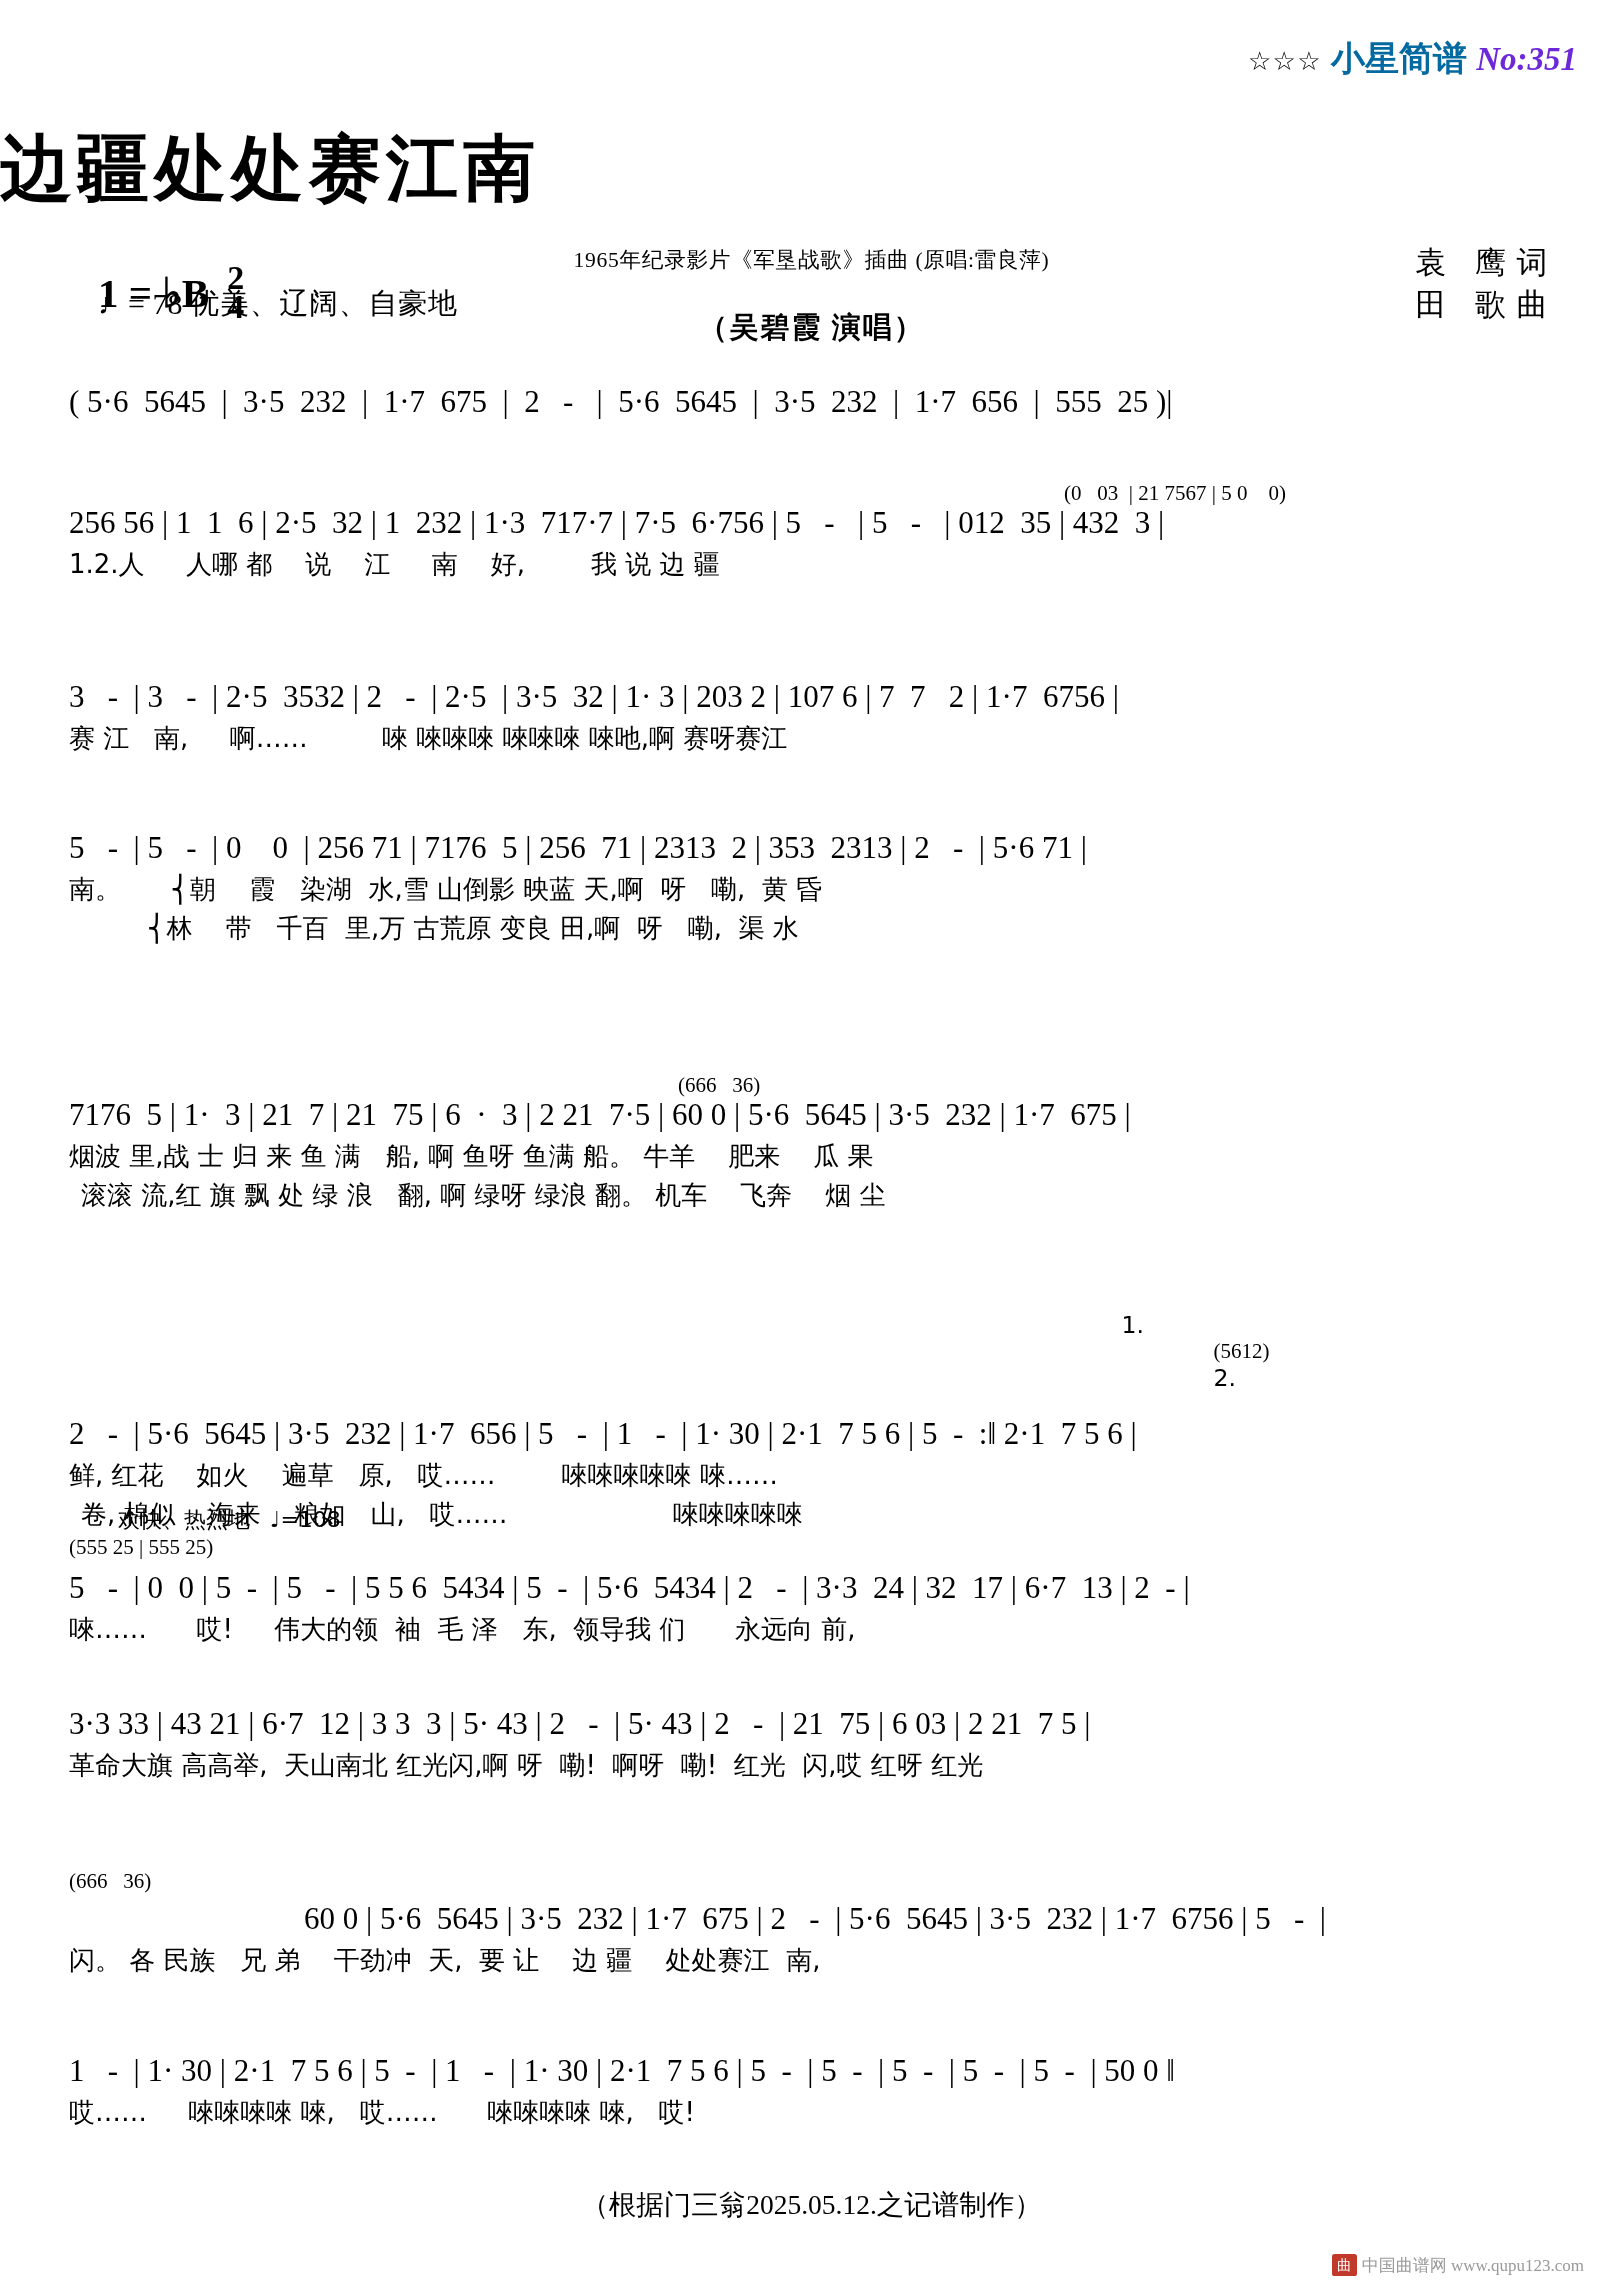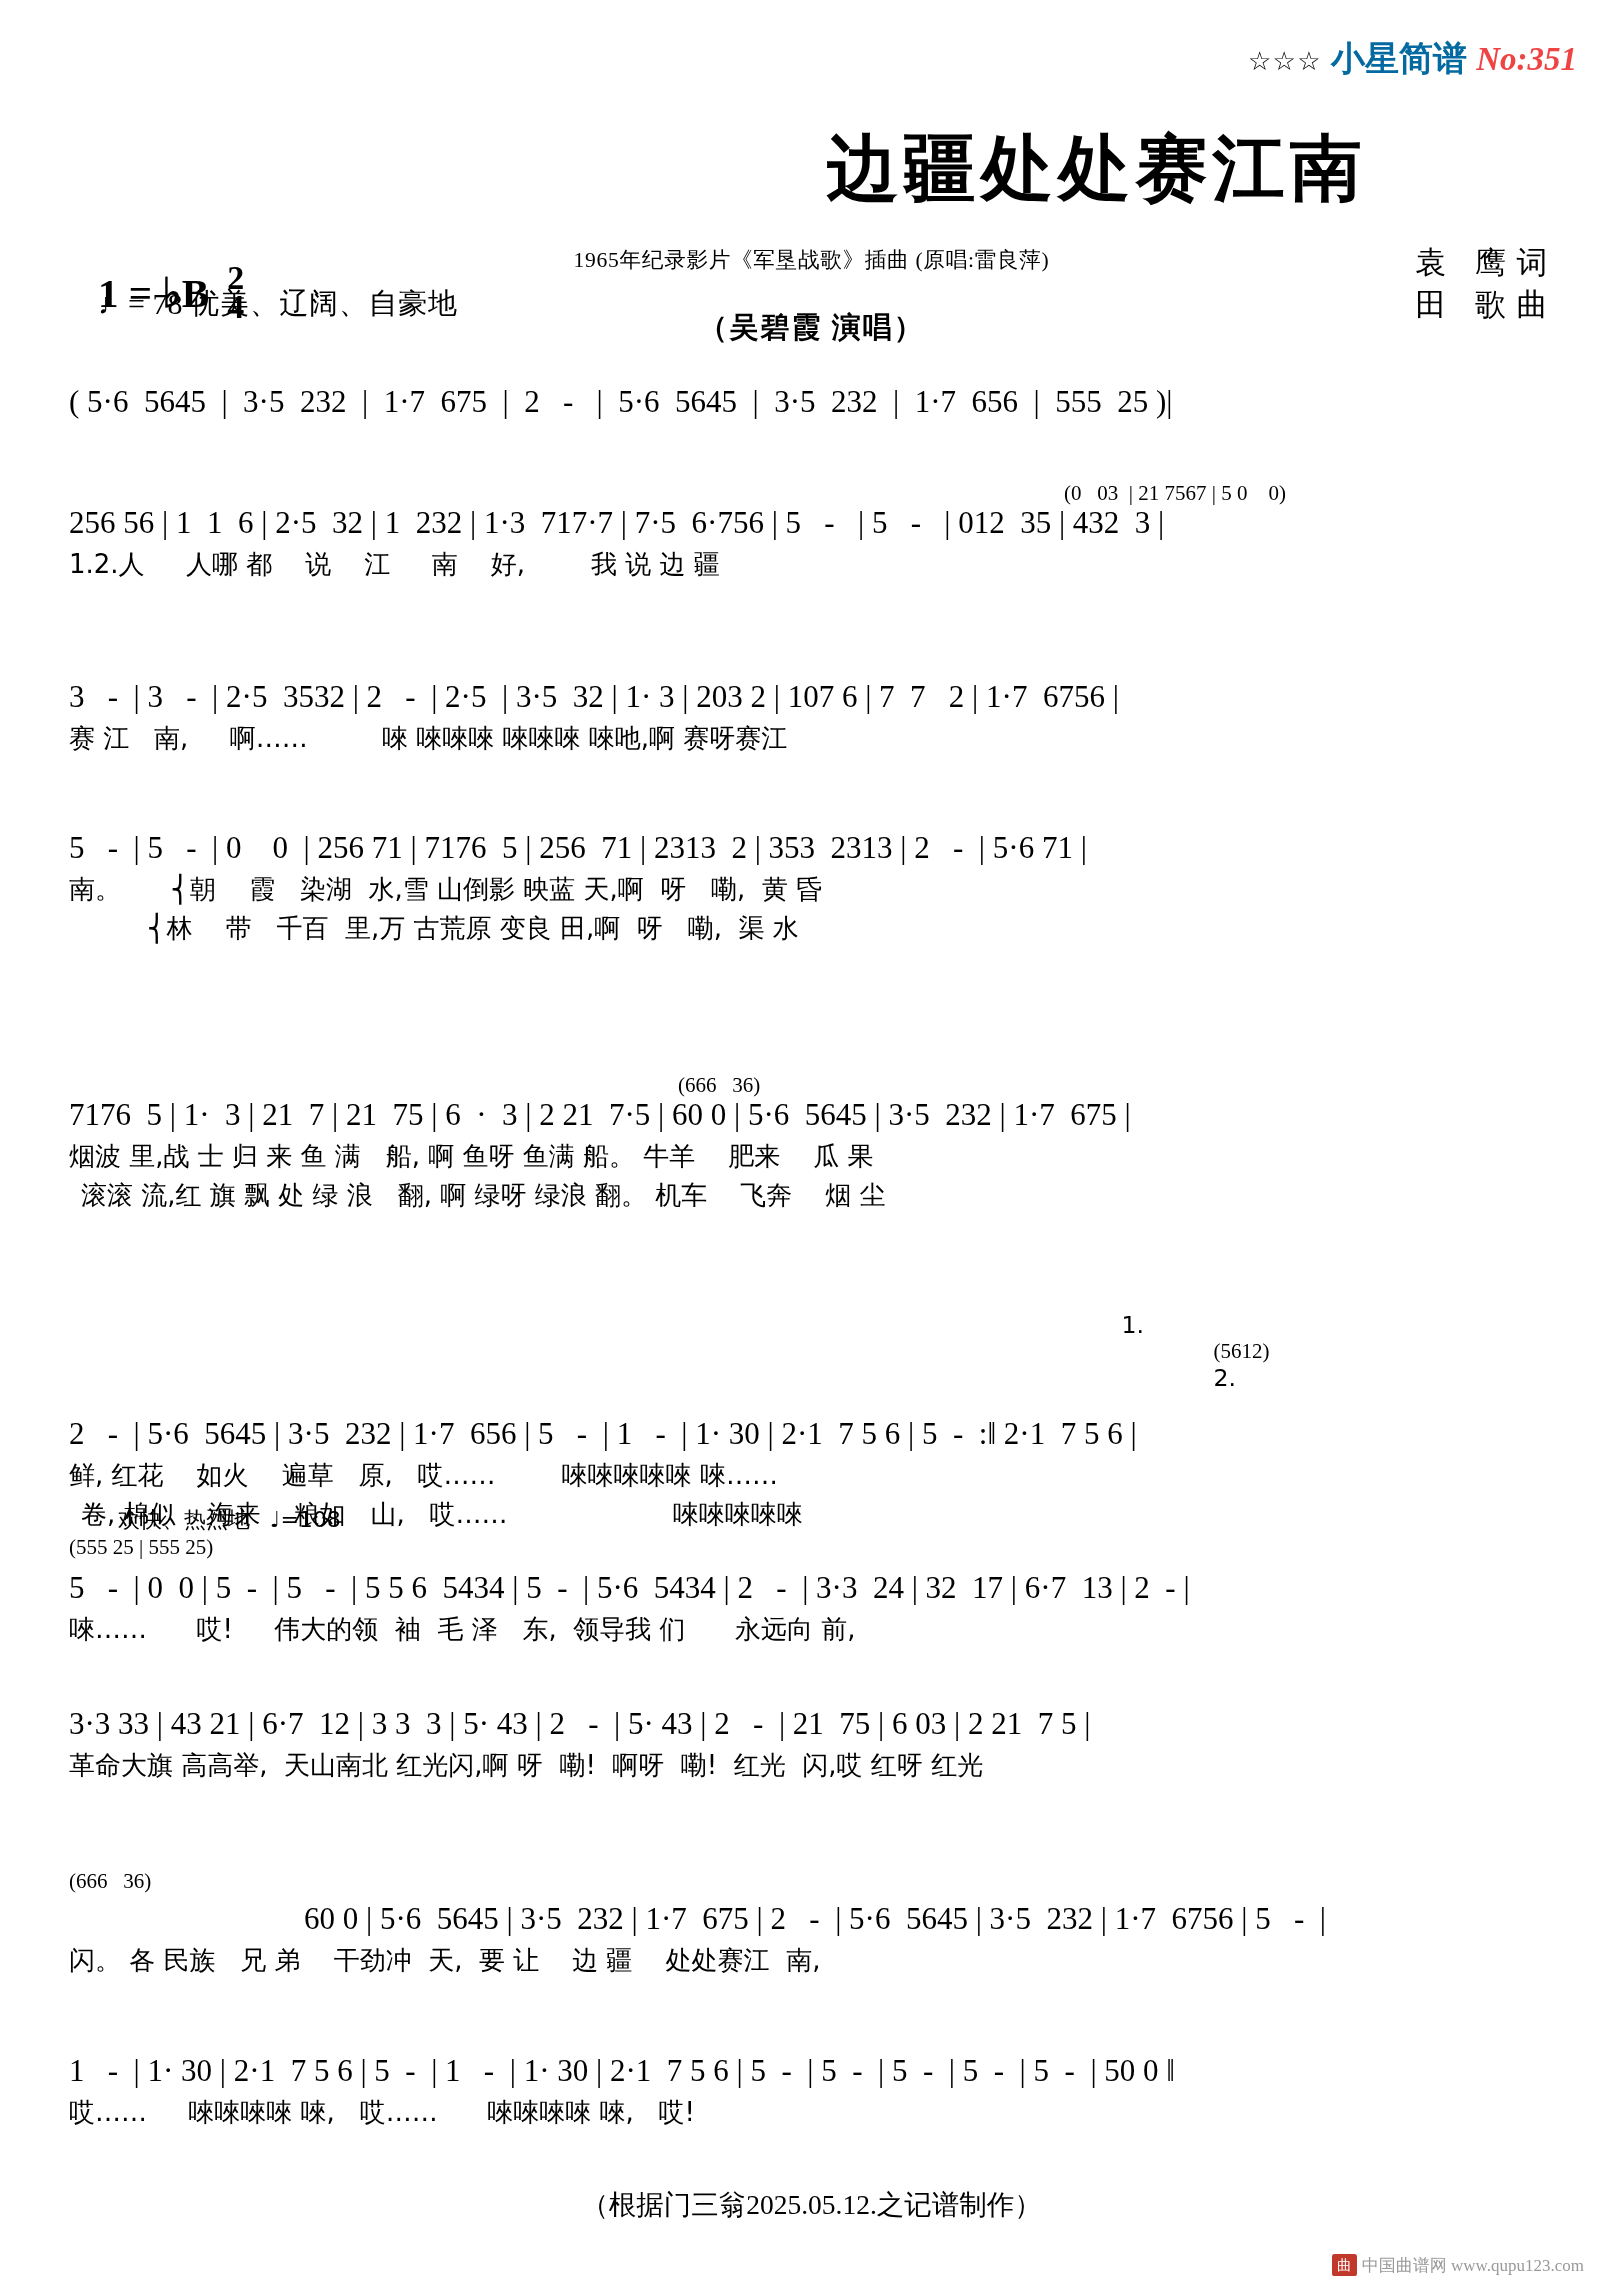--- a/index.html
+++ b/index.html
@@ -38,35 +38,34 @@
   .brand {
     font-family: "Liberation Serif", serif;
     font-size: 34px;
     font-weight: bold;
     color: #0369a1;
   }
   .brand-no {
     font-size: 33px;
     font-weight: bold;
     font-style: italic;
-    color: #ef4444;
+    color: #6d28d9;
   }
 
   
   .title {
     position: absolute;
     top: 121px;
     left: 0;
     width: 1323px;
-    text-align: right;
+    text-align: left;
     font-size: 72px;
     font-weight: bold;
     letter-spacing: 5.2px;
     font-family: "DejaVu Serif", serif;
-    padding-left: 44px;
   }
   .subtitle {
     position: absolute;
     top: 245px;
     left: 0;
     width: 1623px;
     text-align: center;
     font-size: 21.6px;
     letter-spacing: 0.7px;
   }

